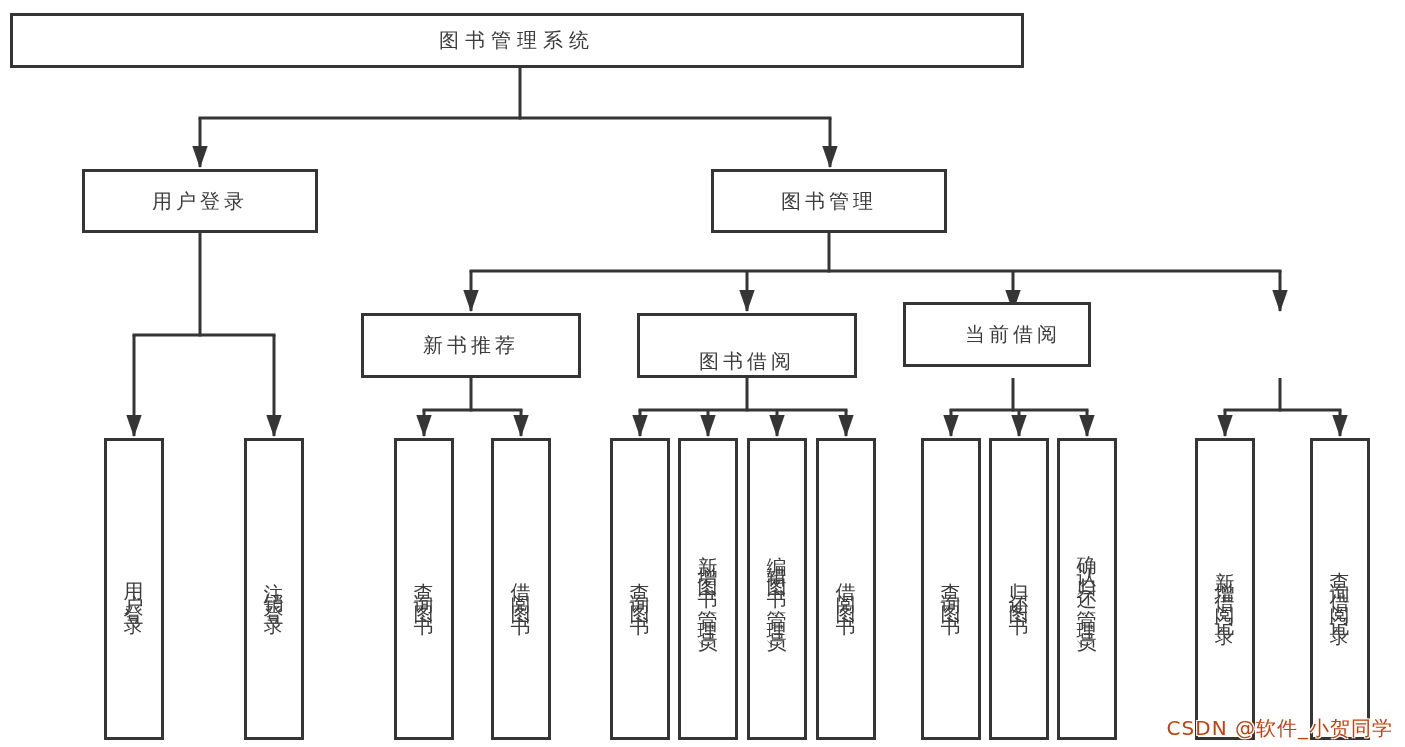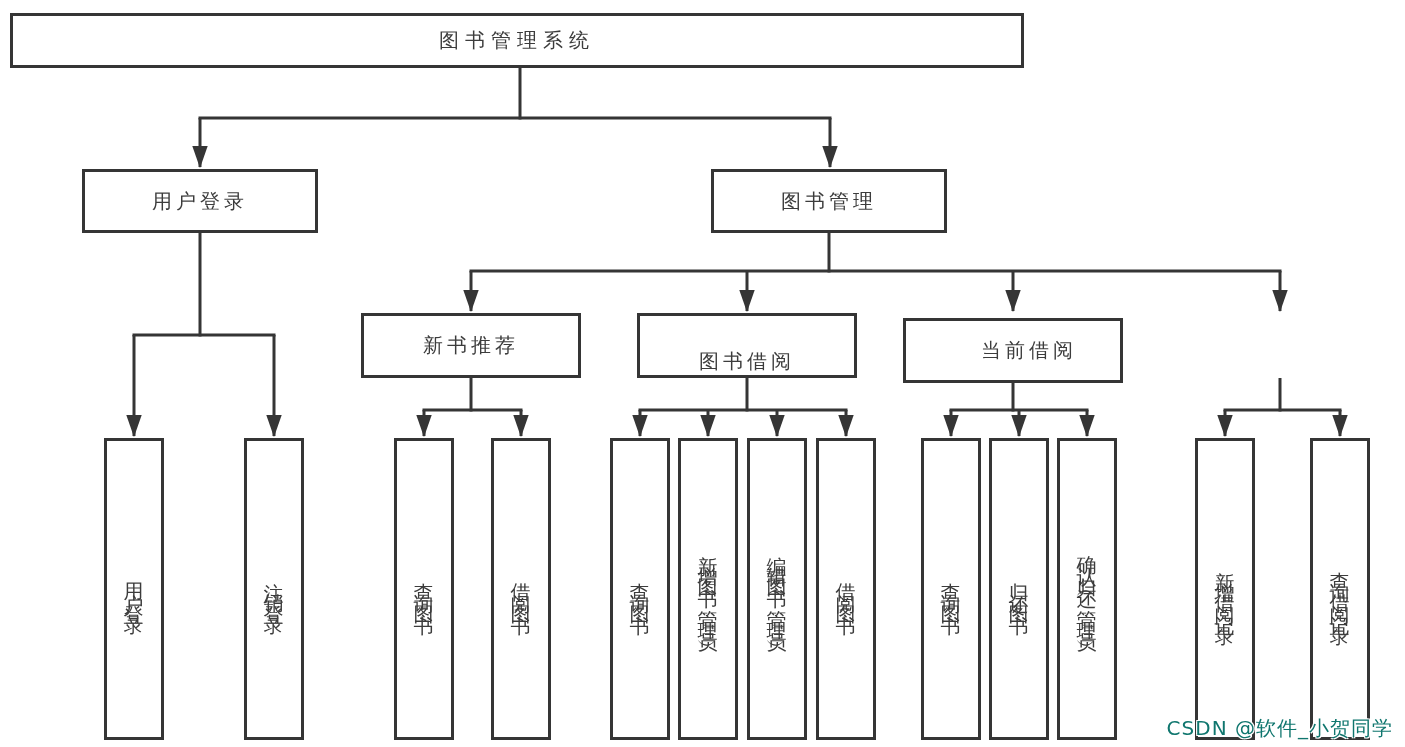--- a/index.html
+++ b/index.html
@@ -51,21 +51,21 @@
     line-height: 1;
     letter-spacing: 11px;
     white-space: nowrap;
   }
   .watermark {
     position: absolute;
     right: 12px;
     bottom: 5px;
     font-size: 20px;
     letter-spacing: 1px;
-    color: #0f766e;
+    color: #c2410c;
     text-shadow: 1px 1px 0 #ffffff, -1px -1px 0 #ffffff, 1px -1px 0 #ffffff, -1px 1px 0 #ffffff;
     z-index: 5;
     white-space: nowrap;
     margin-left: 40px;
   }
 </style>
 </head>
 <body>
 
 <div class="stage">
@@ -142,21 +142,21 @@
   <div class="box hbox" style="left:711px; top:169px; width:236px; height:64px;">
     <span>图书管理</span>
   </div>
 
   <div class="box hbox" style="left:361px; top:313px; width:220px; height:65px;">
     <span>新书推荐</span>
   </div>
   <div class="box hbox" style="left:637px; top:313px; width:220px; height:65px;align-items:flex-end;">
     <span>图书借阅</span>
   </div>
-  <div class="box hbox" style="left:903px; top:318px; width:220px; height:65px;padding-left:32px;">
+  <div class="box hbox" style="left:903px; top:302px; width:188px; height:65px;padding-left:32px;">
     <span>当前借阅</span>
   </div>
 
   <div class="box vbox" style="left:104px; top:438px; width:60px; height:302px;">
     <span>用户登录</span>
   </div>
   <div class="box vbox" style="left:244px; top:438px; width:60px; height:302px;">
     <span>注销登录</span>
   </div>
 

